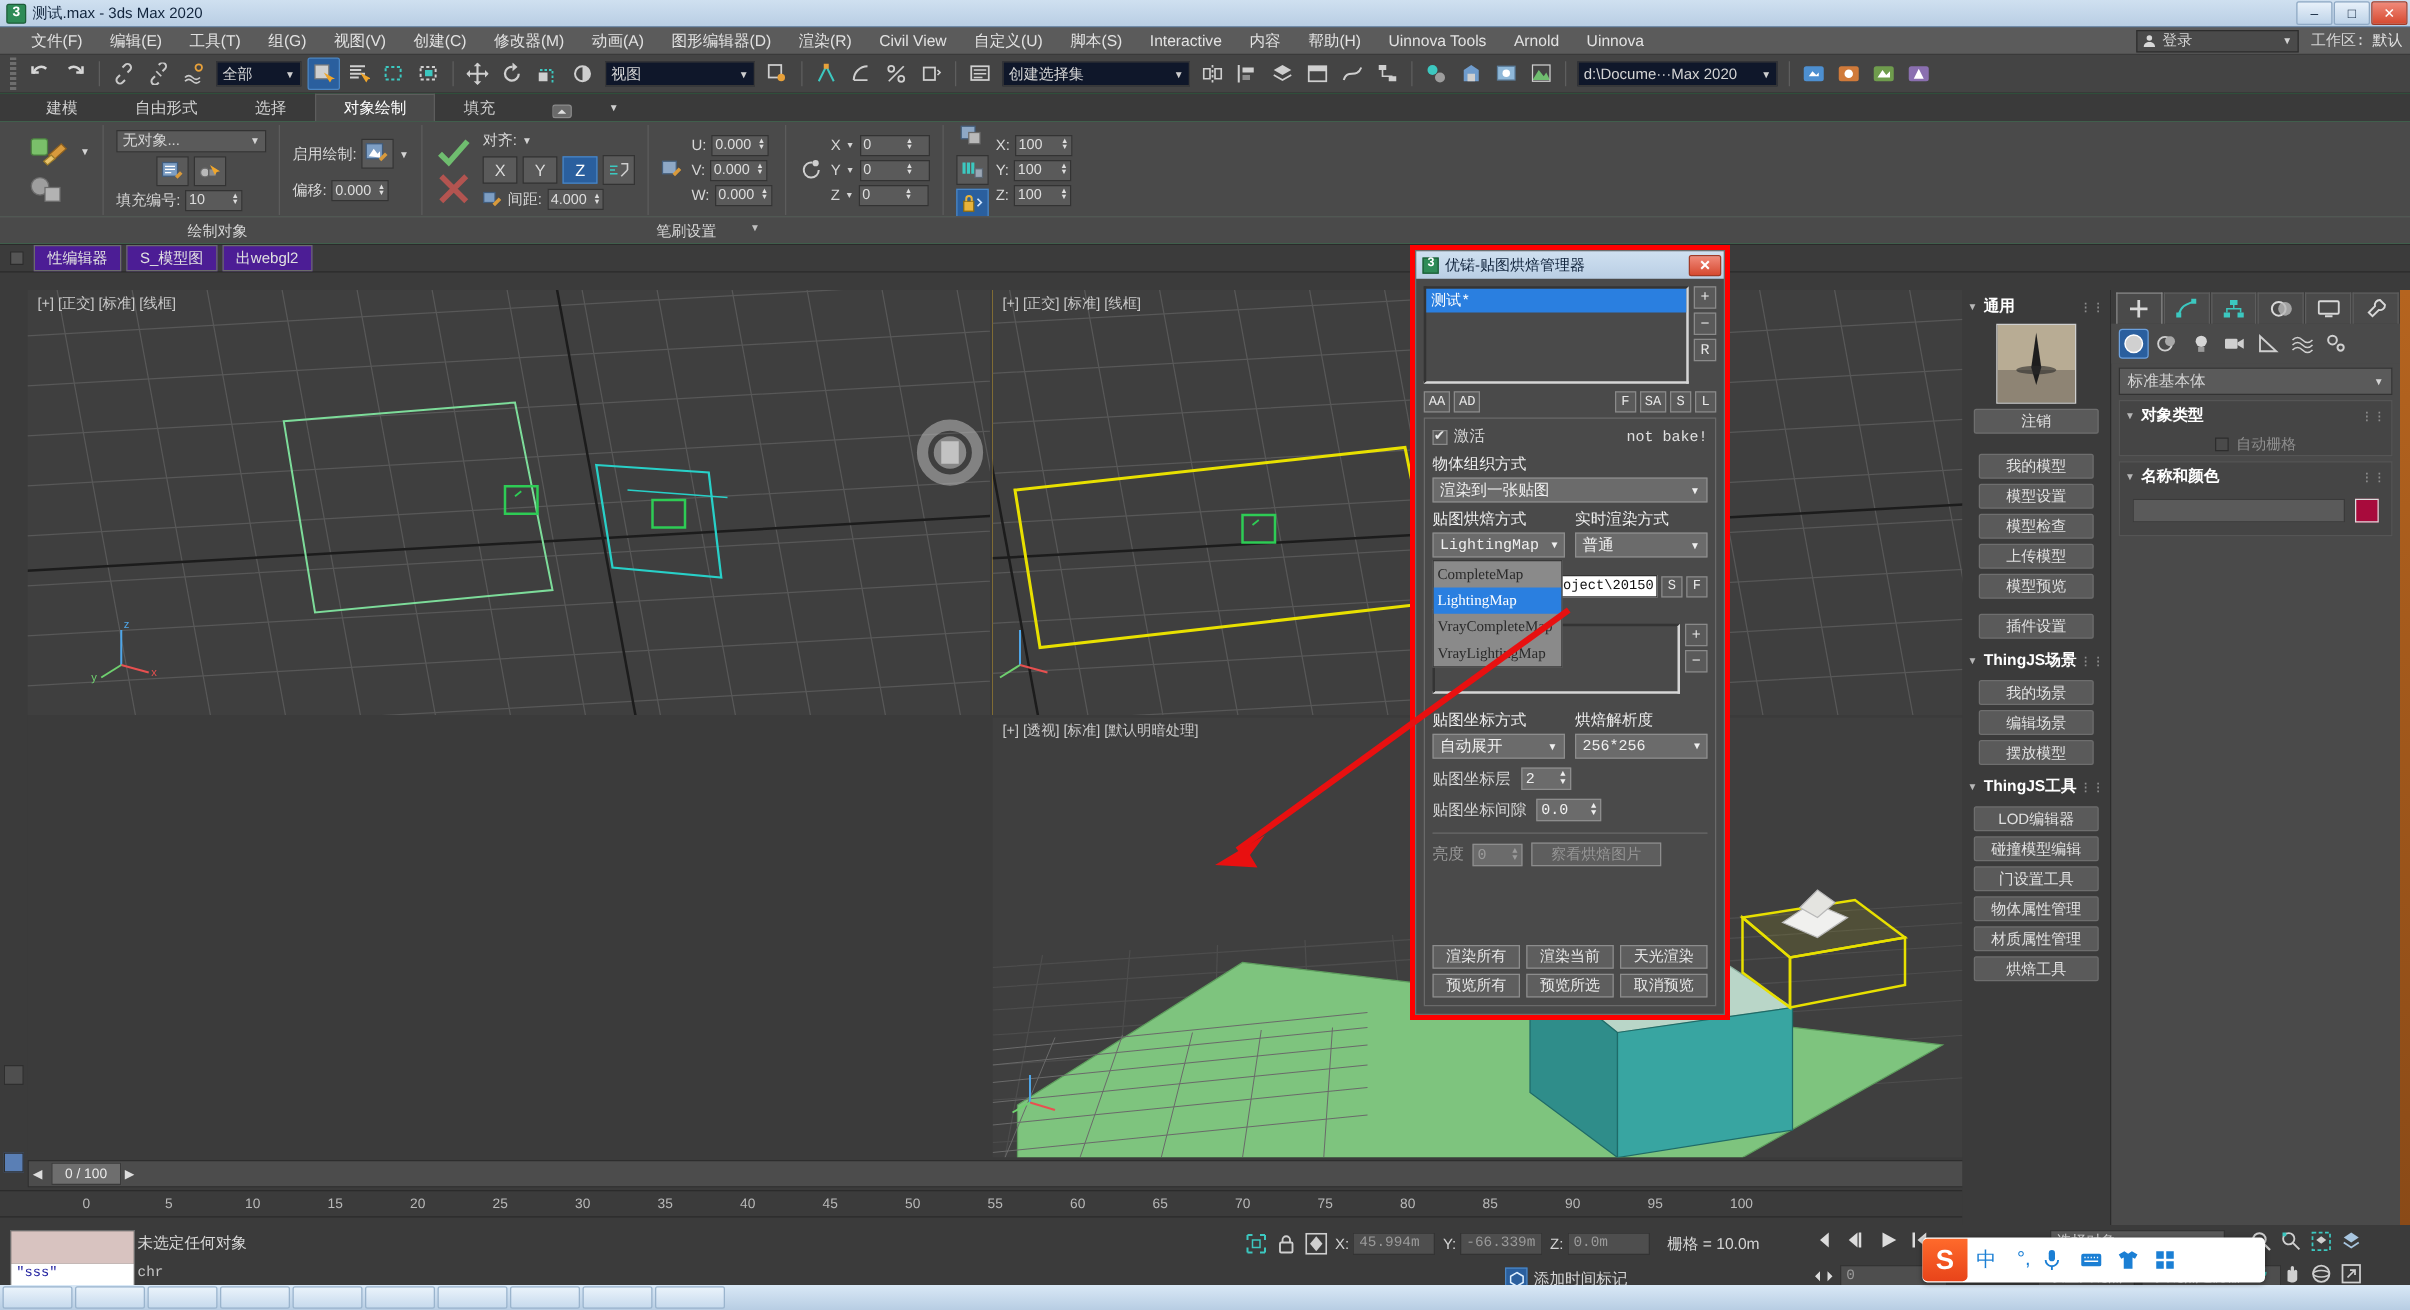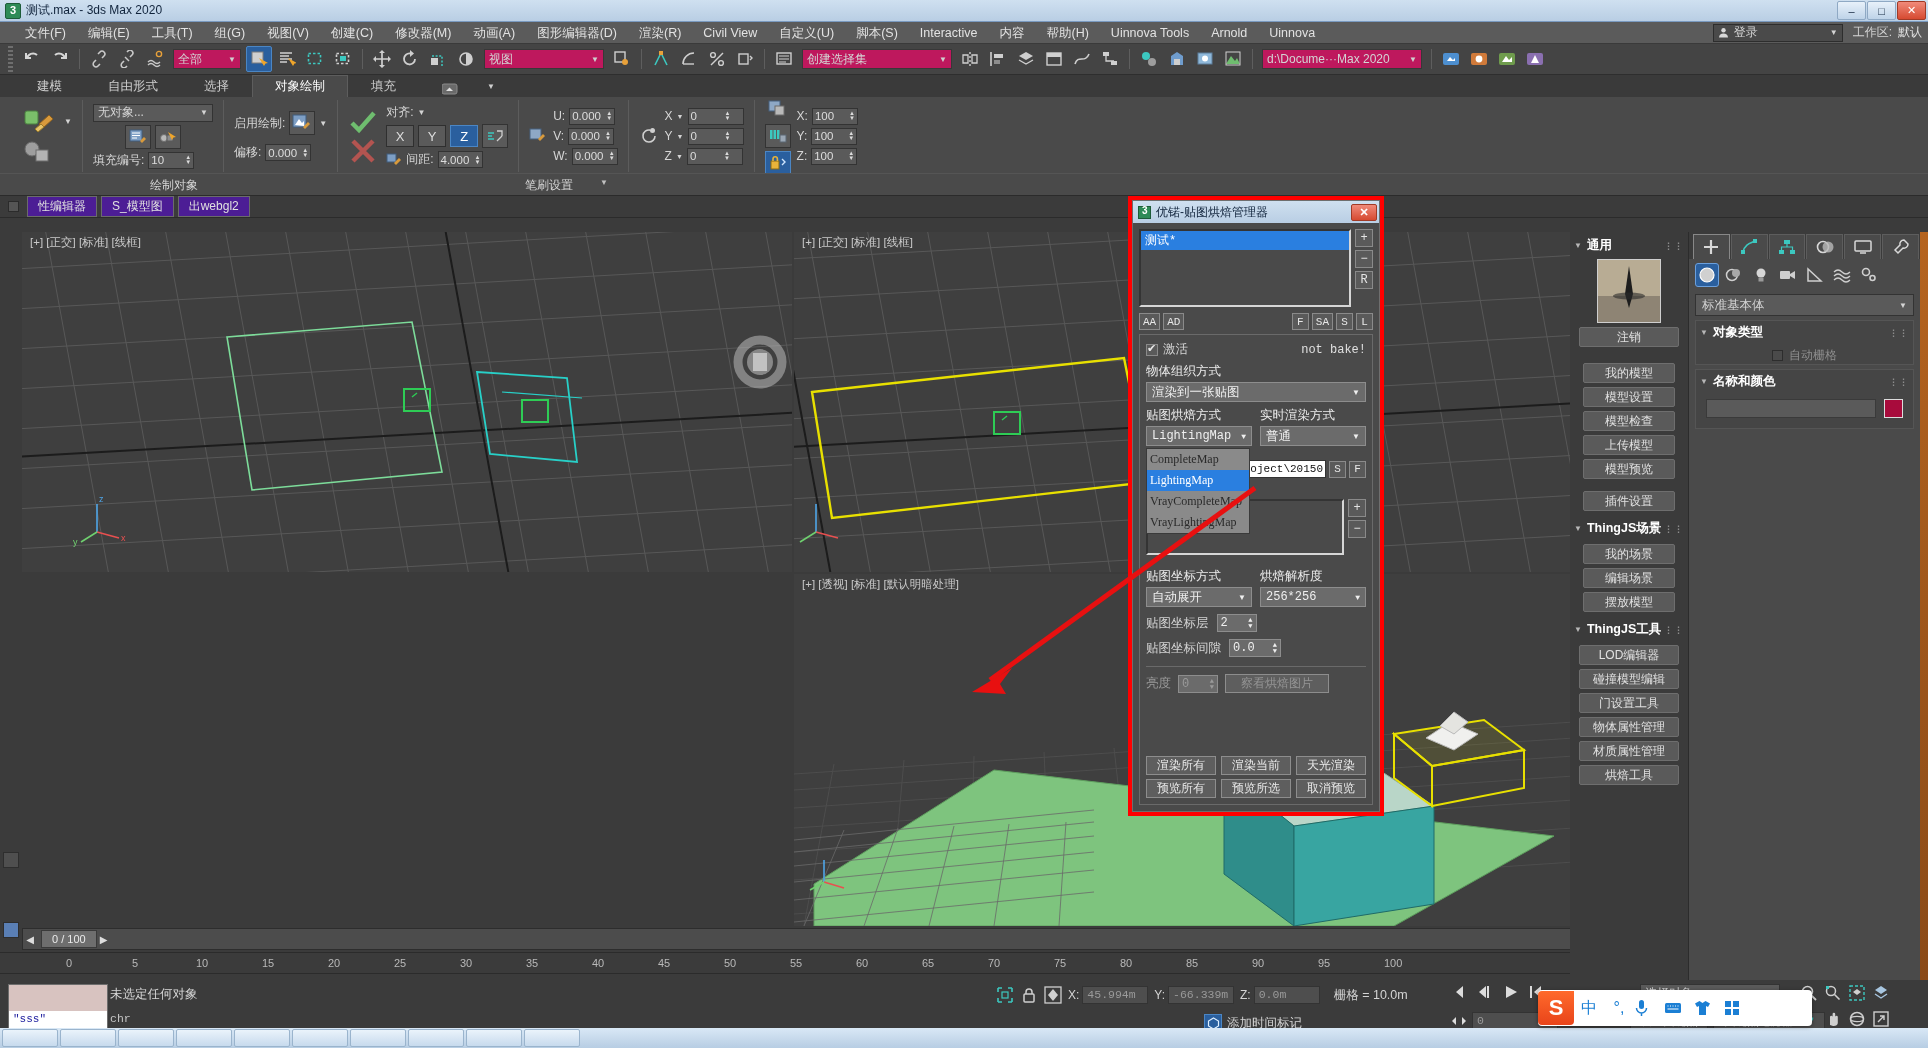--- a/index.html
+++ b/index.html
@@ -31,34 +31,34 @@
 
   
   .menubar { height:22px; background:#5b5b5b; display:flex; align-items:center;
              padding-left:14px; border-bottom:1px solid #3a3a3a; }
   .menuitem { padding:0 11px; font-size:12.5px; color:#e2e2e2; line-height:22px; white-space:nowrap; cursor:default;text-align:center;}
   .menu-right { margin-left:auto; display:flex; align-items:center; padding-right:6px; }
   .login-box { display:flex; align-items:center; background:#4a4a4a; border:1px solid #2d2d2d;
                height:18px; padding:0 4px; margin-right:10px; font-size:12px; min-width:130px;}
   .login-box .ico{margin-right:5px;}
   .login-box .caret{margin-left:auto; font-size:8px;}
-  .ws-label{font-size:12px; margin-right:6px;}
+  .ws-label{font-size:12px; margin-right:6px;font-family:Liberation Mono, monospace;}
   .ws-val{font-size:12px; color:#e2e2e2;}
 
   
   .maintoolbar { height:31px; background:#444; display:flex; align-items:center;
                  border-bottom:1px solid #2e2e2e; padding-left:8px; }
   .grip { width:5px; height:26px; background:
           repeating-linear-gradient(to bottom,#6e6e6e 0 2px,transparent 2px 4px);
           margin-right:5px; }
   .tbtn { width:26px; height:26px; margin:0 1px; display:flex; align-items:center;
           justify-content:center; border:1px solid transparent; border-radius:2px; position:relative;}
   .tbtn.active { background:#2a5f9e; border-color:#4b86c4; }
   .tbsep { width:1px; height:20px; background:#5e5e5e; margin:0 5px; }
-  .tbcombo { height:20px; background:#be185d; border:1px solid #383838; width:68px;
+  .tbcombo { height:20px; background:#0f172a; border:1px solid #383838; width:68px;
              display:flex; align-items:center; padding:0 4px; font-size:12px; margin:0 4px;}
   .tbcombo .caret{margin-left:auto; font-size:8px; color:#cfcfcf;}
   .tbcombo.wide{width:120px;}
   .tbcombo.xwide{width:150px;}
   svg { display:block; }
 
   
   .ribbon { background:#22c55e; border-bottom:1px solid #2b2b2b; }
   .ribbon-tabs { height:22px; display:flex; align-items:flex-end; padding-left:14px;
                  background:#3a3a3a; }

